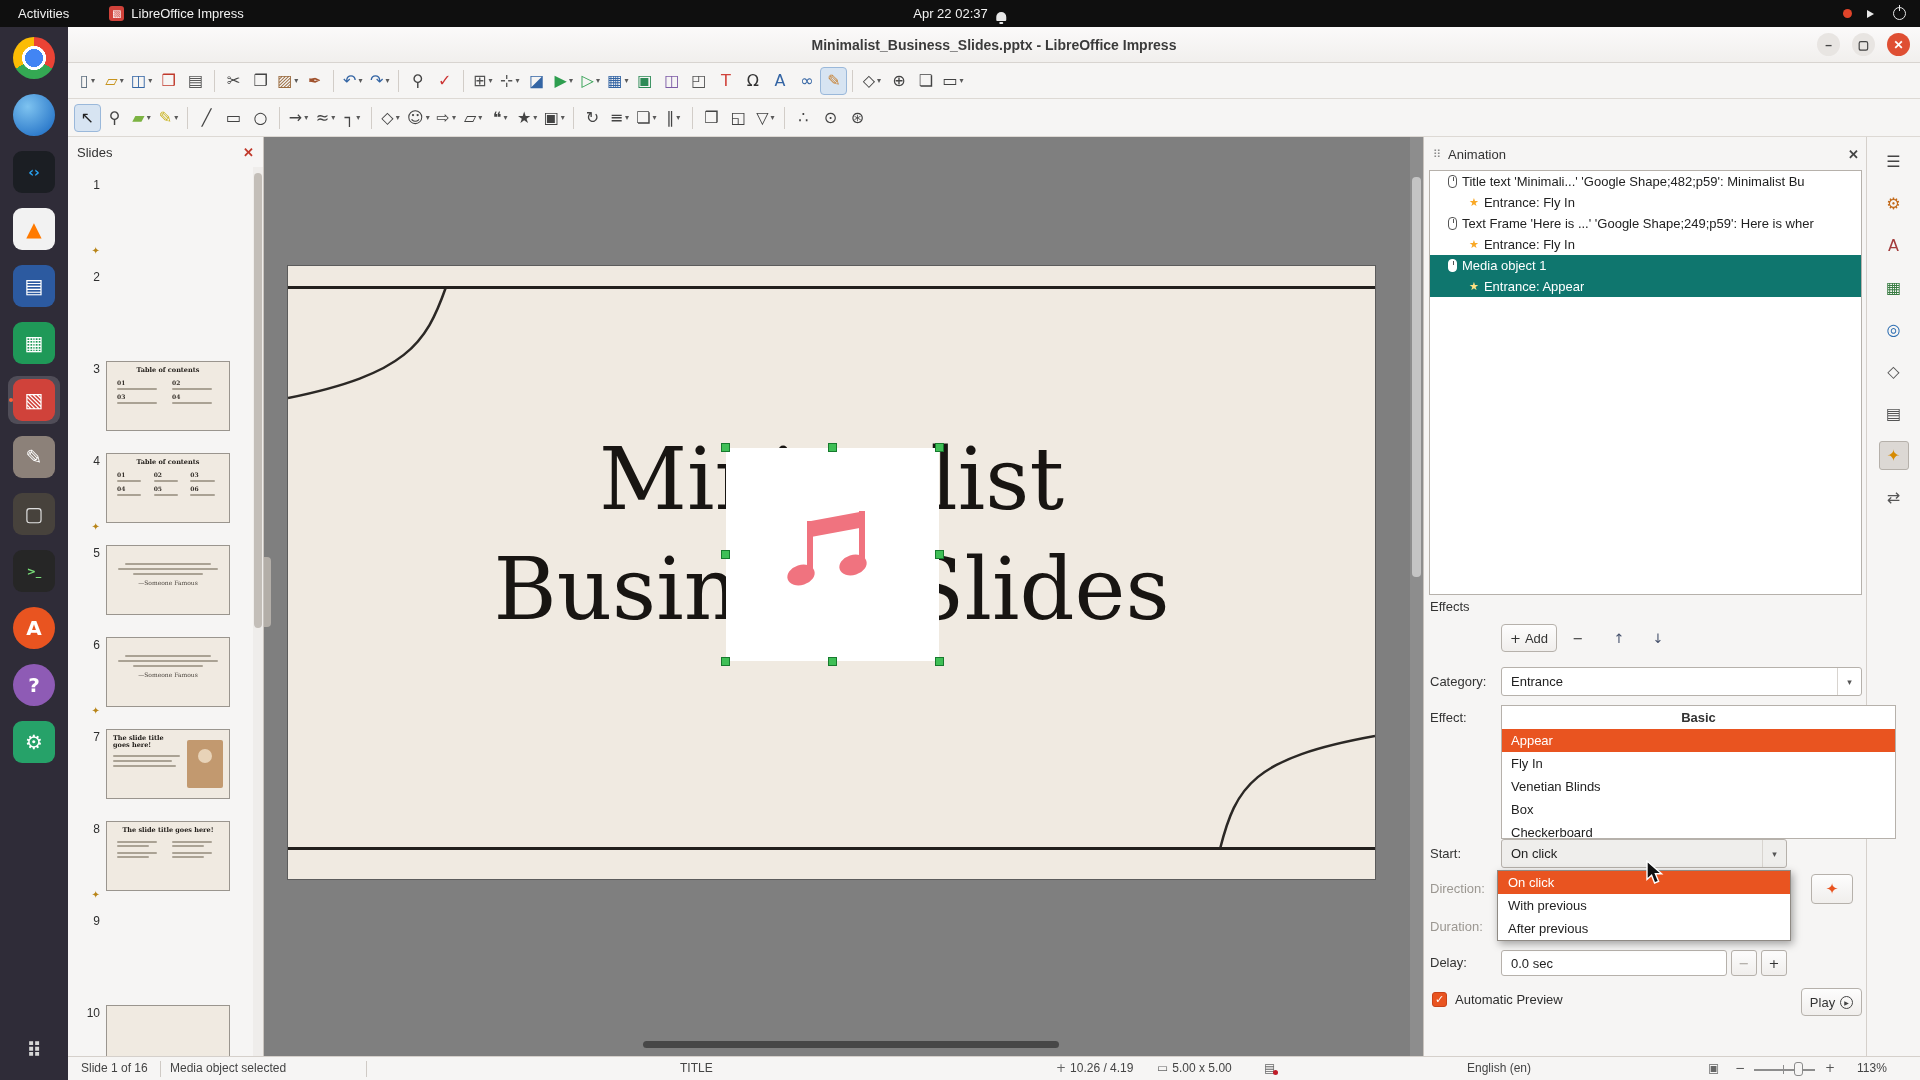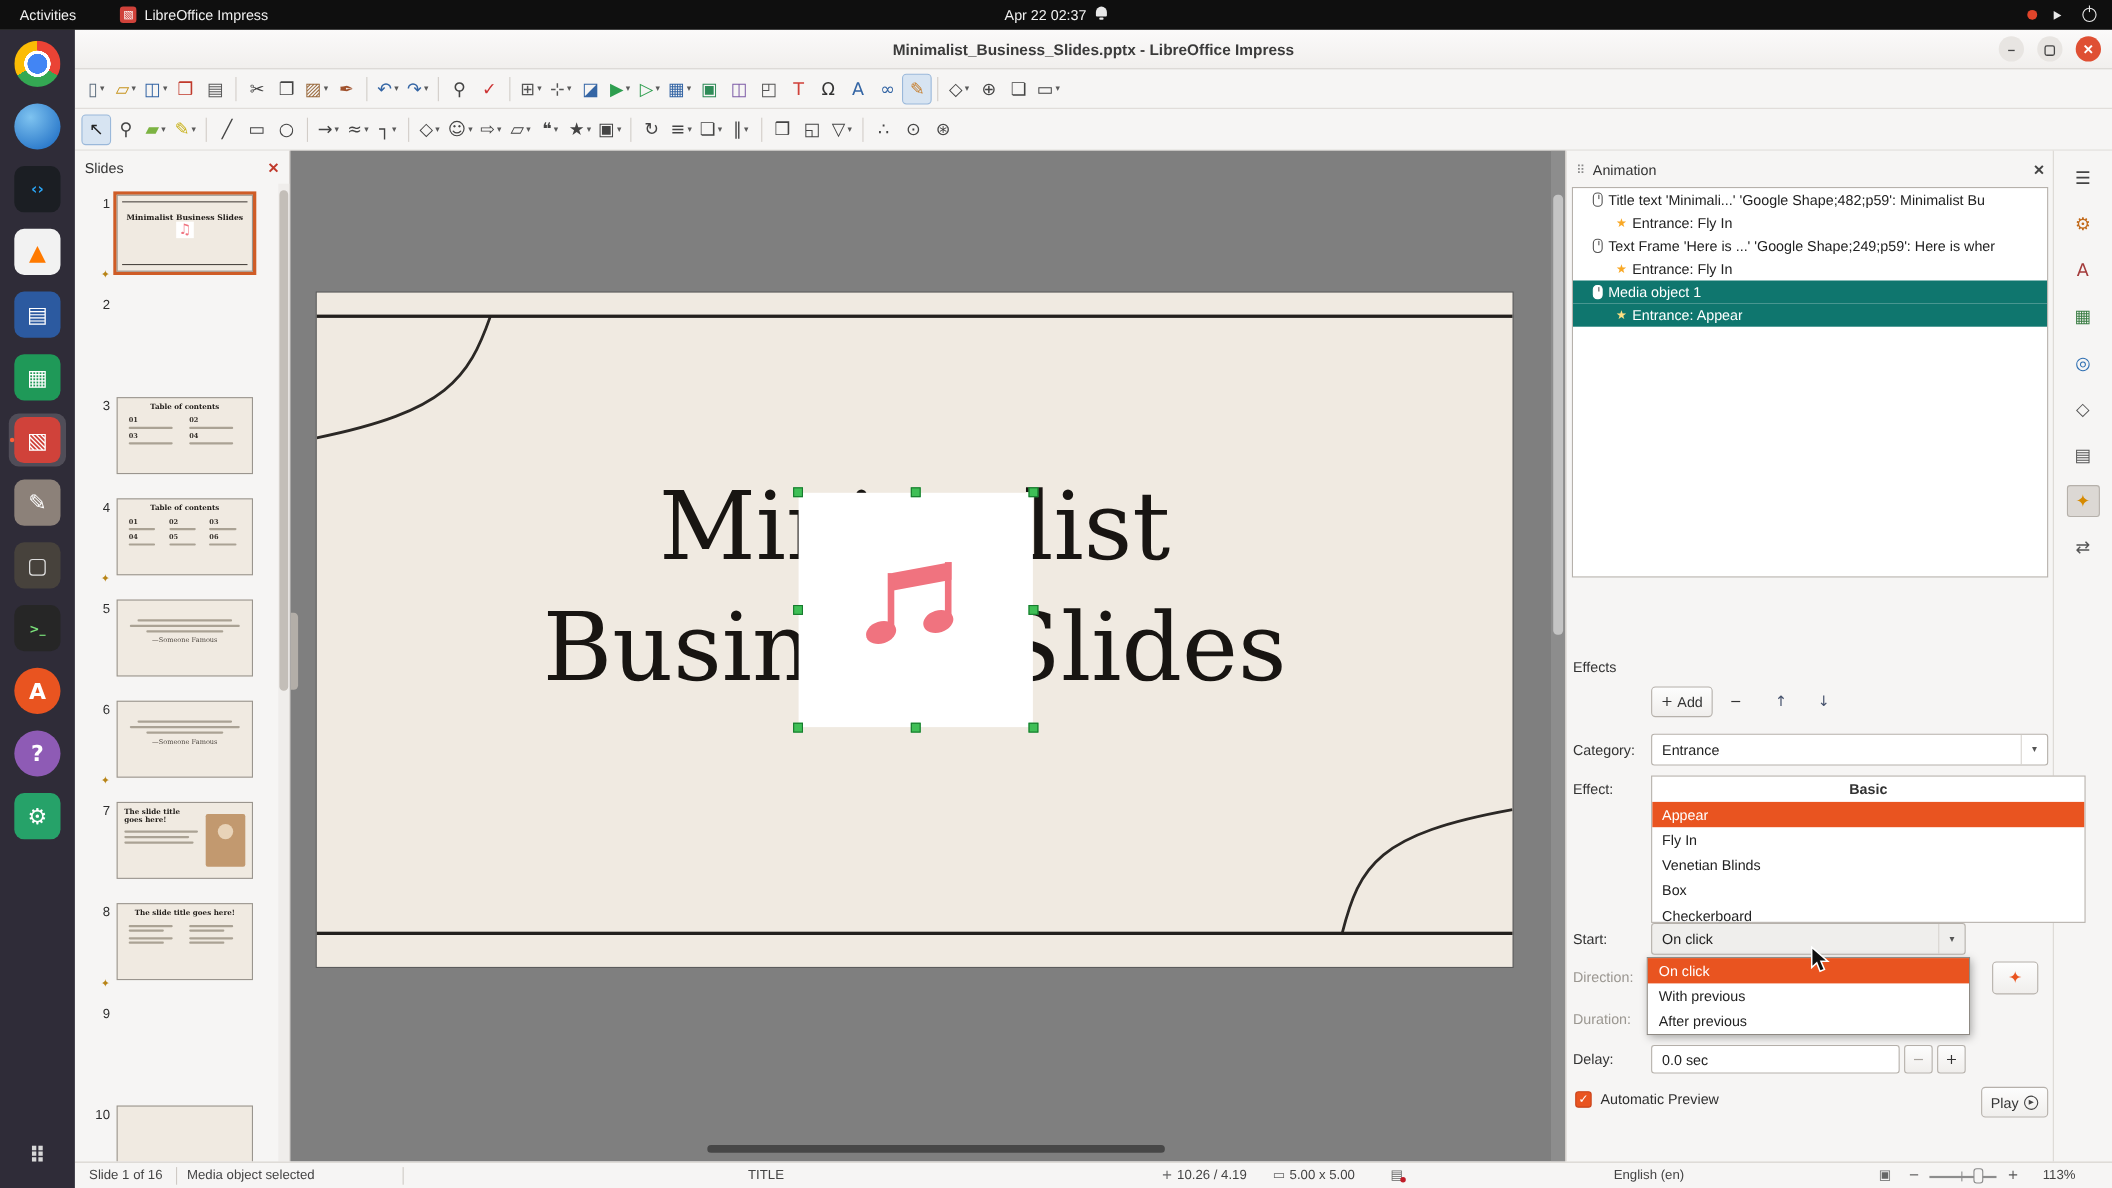--- a/index.html
+++ b/index.html
@@ -5,21 +5,21 @@
   *{margin:0;padding:0;box-sizing:border-box}
   html,body{width:1920px;height:1080px;overflow:hidden}
   body{font-family:"Liberation Sans",sans-serif;background:#7f7f7f;position:relative;font-size:13px;color:#2e2e2e}
   .glyph{font-family:"DejaVu Sans",sans-serif}
 
   
   #topbar{position:absolute;left:0;top:0;width:1920px;height:27px;background:#0f0f0f;color:#f1f1f1;display:flex;align-items:center;font-size:13px;z-index:60}
   #topbar .tb-activities{padding:0 18px;height:100%;display:flex;align-items:center}
   #topbar .tb-app{display:flex;align-items:center;gap:7px;margin-left:22px}
   .tb-app-ico{width:15px;height:15px;background:#d0423a;border-radius:3px;color:#fff;font-size:10px;display:flex;align-items:center;justify-content:center}
-  #topbar .tb-center{position:absolute;left:50%;transform:translateX(-50%);display:flex;align-items:flex-start;gap:9px}
+  #topbar .tb-center{position:absolute;left:50%;transform:translateX(-50%);display:flex;align-items:flex-end;gap:9px}
   .bell{display:inline-block;width:10px;height:9px;background:#e8e8e8;border-radius:5px 5px 1px 1px;position:relative}
   .bell::after{content:"";position:absolute;left:3px;bottom:-3px;width:4px;height:2px;border-radius:2px;background:#e8e8e8}
   #topbar .tb-right{margin-left:auto;display:flex;align-items:center;gap:15px;padding-right:14px}
   .notif-dot{width:9px;height:9px;border-radius:50%;background:#e0442a}
   .speaker{width:0;height:0;border:4px solid transparent;border-right:7px solid #e8e8e8;position:relative;transform:rotate(180deg)}
   .power{width:13px;height:13px;border:1.5px solid #e8e8e8;border-radius:50%;position:relative}
   .power::after{content:"";position:absolute;left:4.6px;top:-3px;width:1.6px;height:6px;background:#0f0f0f;box-shadow:inset 0 0 0 2px #e8e8e8}
 
   
   #dock{position:absolute;left:0;top:27px;width:68px;bottom:0;background:#2f2c38;display:flex;flex-direction:column;align-items:center;padding:7px 0 6px;z-index:55}
@@ -102,21 +102,21 @@
   #v-scroll{position:absolute;right:0;top:0;bottom:0;width:13px;background:#8d8d8d}
   #v-scroll-thumb{position:absolute;left:2px;right:2px;top:40px;height:400px;background:#c4c4c4;border-radius:4px}
   #h-scroll{position:absolute;left:379px;width:416px;bottom:8px;height:7px;background:#3a3a3a;border-radius:4px;opacity:.8}
   #pane-handle{position:absolute;left:0;top:420px;width:7px;height:70px;background:#b3aea8;border-radius:0 4px 4px 0}
 
   
   #anim-panel{width:443px;background:#f6f5f4;border-left:1px solid #c9c4bf;position:relative;font-size:13px}
   #ap-header{position:absolute;top:5px;left:9px;right:7px;height:24px;display:flex;align-items:center;gap:7px;color:#333}
   .drag-dots{color:#8a8a8a;font-size:11px}
   #ap-close{margin-left:auto;color:#444;font-weight:bold}
-  #ap-list{position:absolute;top:33px;left:5px;width:433px;height:355px;background:#fff;border:1px solid #b6b1ab;overflow:hidden}
+  #ap-list{position:absolute;top:33px;left:5px;width:433px;height:425px;background:#fff;border:1px solid #b6b1ab;overflow:hidden}
   .anim-row{height:21px;display:flex;align-items:center;gap:5px;padding-left:18px;white-space:nowrap;overflow:hidden;color:#222}
   .anim-row.ind{padding-left:39px}
   .anim-row.sel{background:#0f766e;color:#fff}
   .mouse-ico{width:9px;height:13px;border:1px solid #555;border-radius:4px;background:#fff;position:relative;flex:none}
   .anim-row.sel .mouse-ico{border-color:#fff}
   .mouse-ico::after{content:"";position:absolute;left:3.5px;top:1px;width:1px;height:4px;background:#555}
   .star-ico{color:#f9a825;font-size:11px;flex:none}
   .anim-row.sel .star-ico{color:#ffe082}
   .anim-text{overflow:hidden;white-space:nowrap}
   #ap-effects-heading{position:absolute;top:462px;left:6px;font-weight:normal;color:#333}
@@ -473,26 +473,20 @@
       <div id="slides-header">
         <span>Slides</span>
         <span class="panel-close">✕</span>
       </div>
       <div id="slides-list">
           <div class="slide-item">
             <div class="slide-col">
               <span class="slide-num">1</span>
               <span class="anim-marker">✦</span>
             </div>
-            <div class="thumb selected">
-              <div class="mini-rule t"></div>
-              <div class="mini-rule b"></div>
-              <div class="mini-title">Minimalist Business Slides</div>
-              <span class="mini-note glyph">♫</span>
-            </div>
           </div>
           <div class="slide-item">
             <div class="slide-col">
               <span class="slide-num">2</span>
             </div>
           </div>
           <div class="slide-item">
             <div class="slide-col">
               <span class="slide-num">3</span>
             </div>

